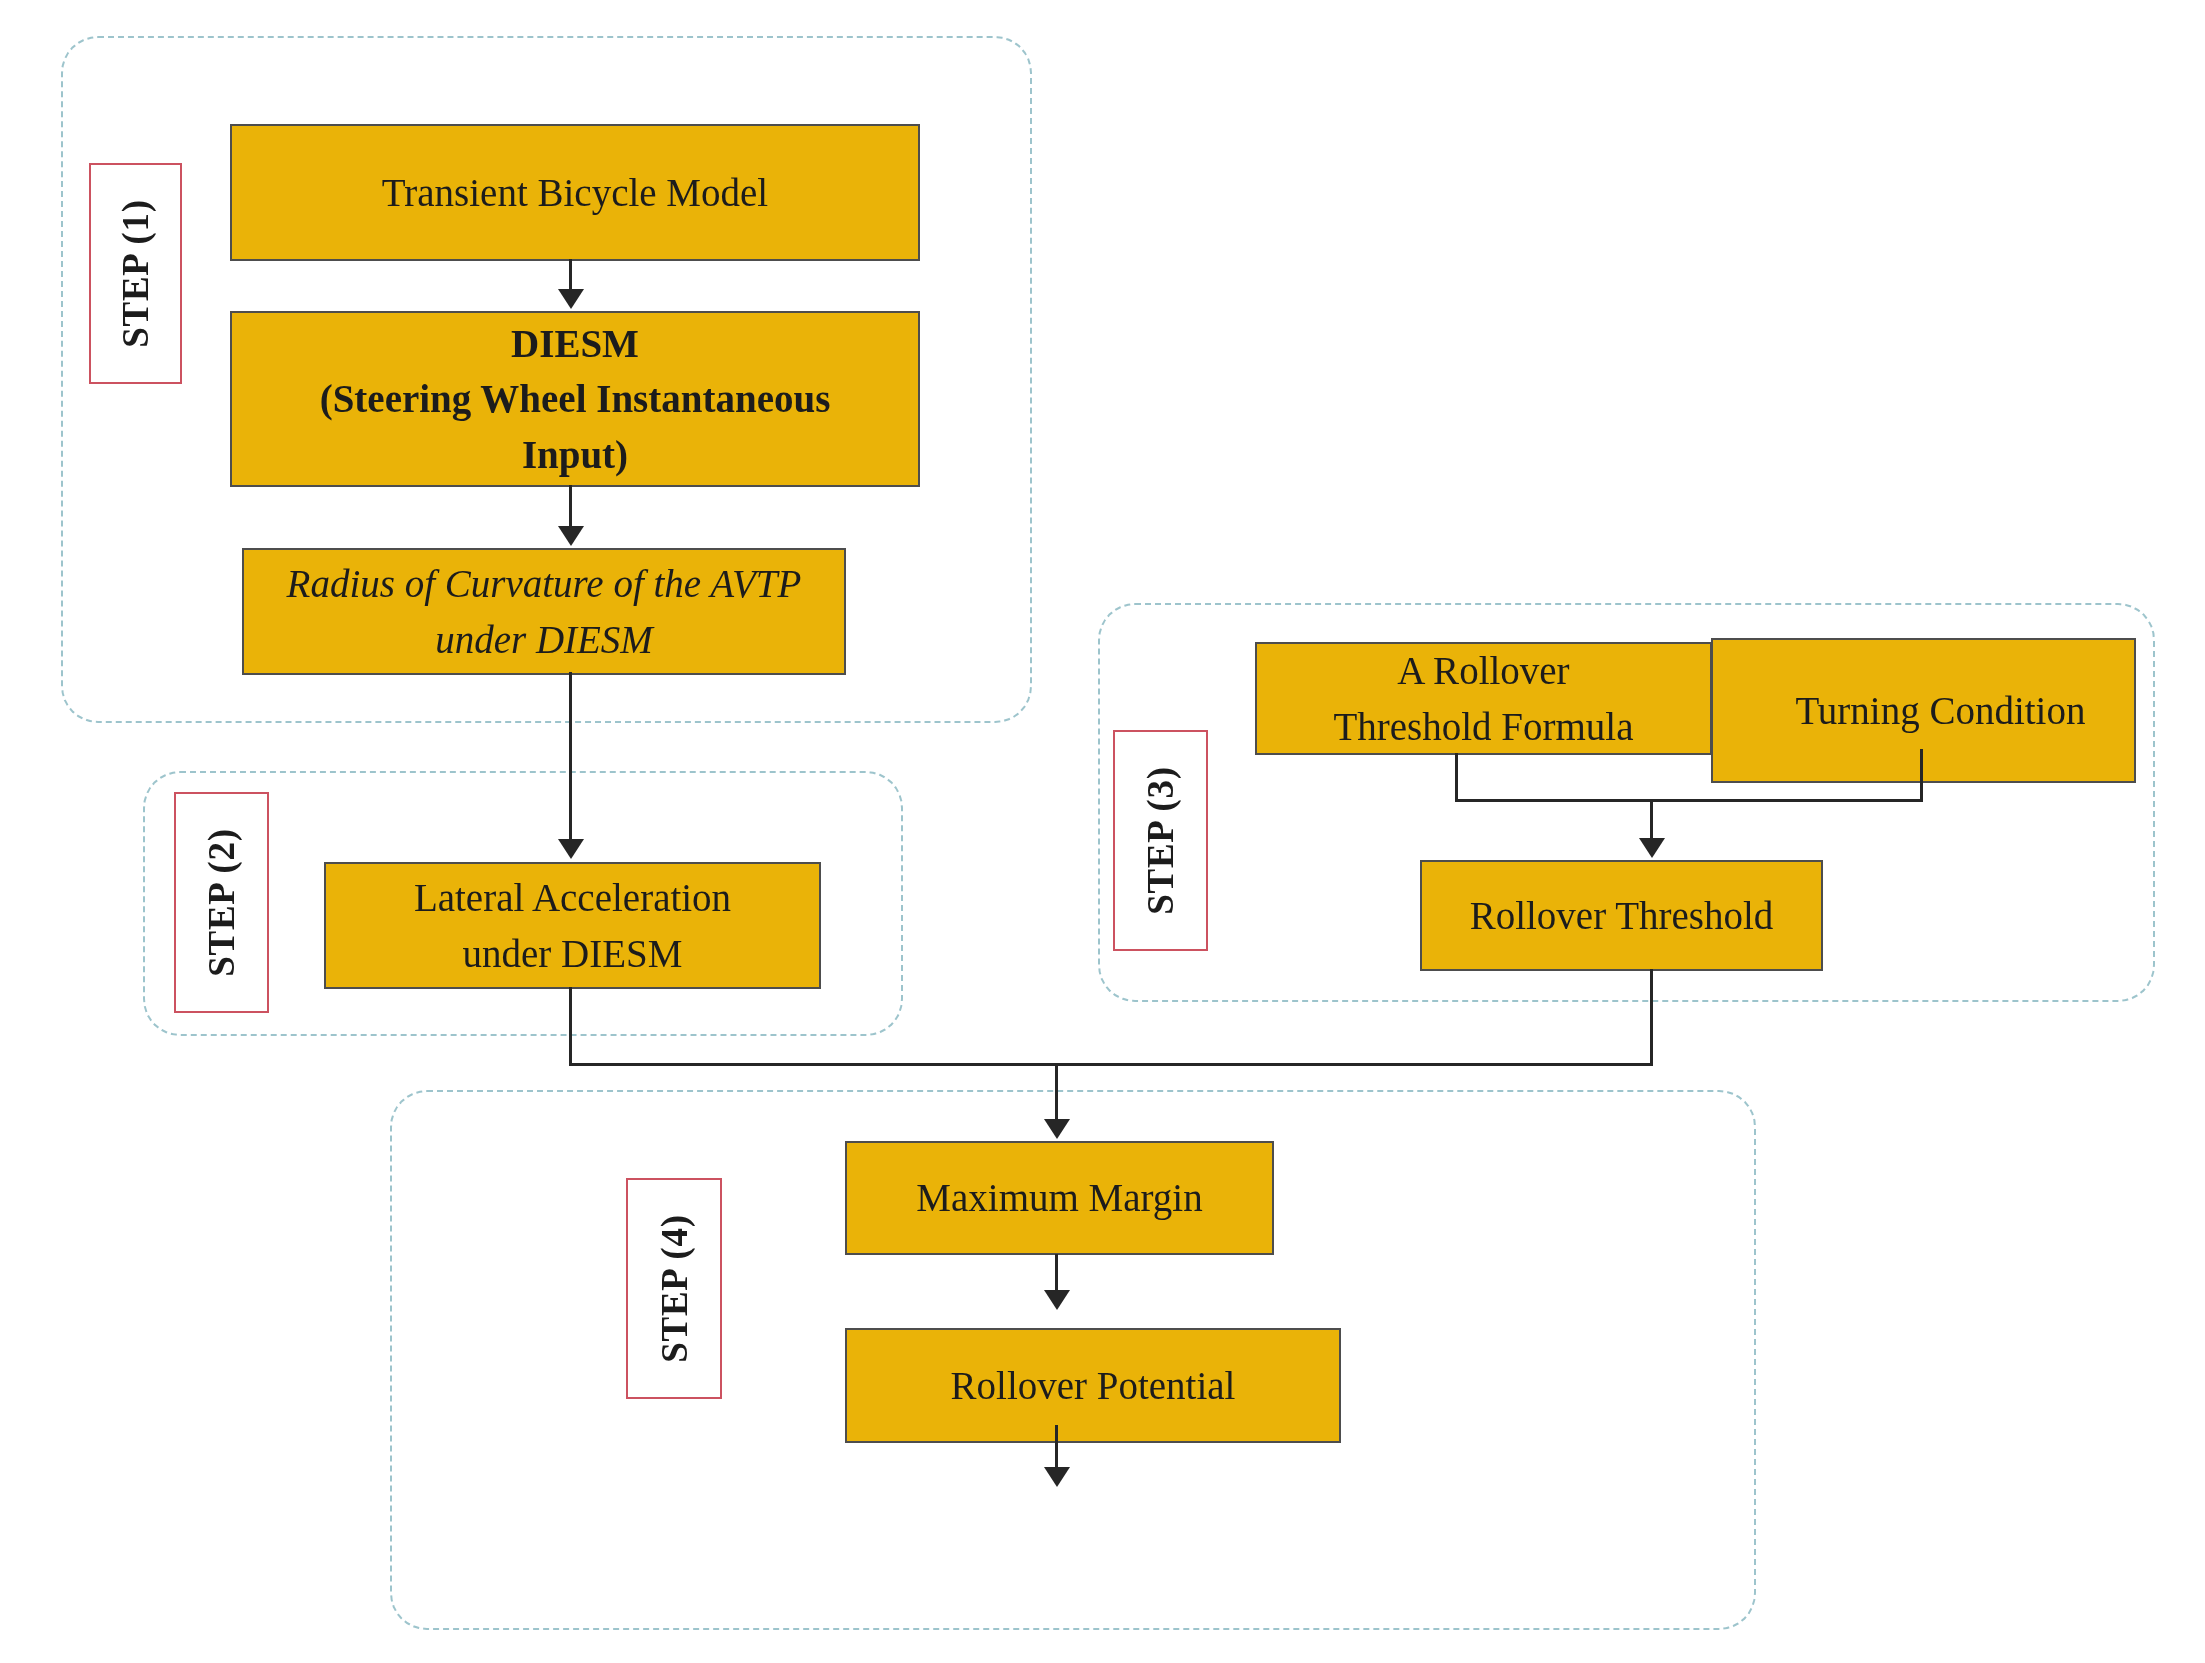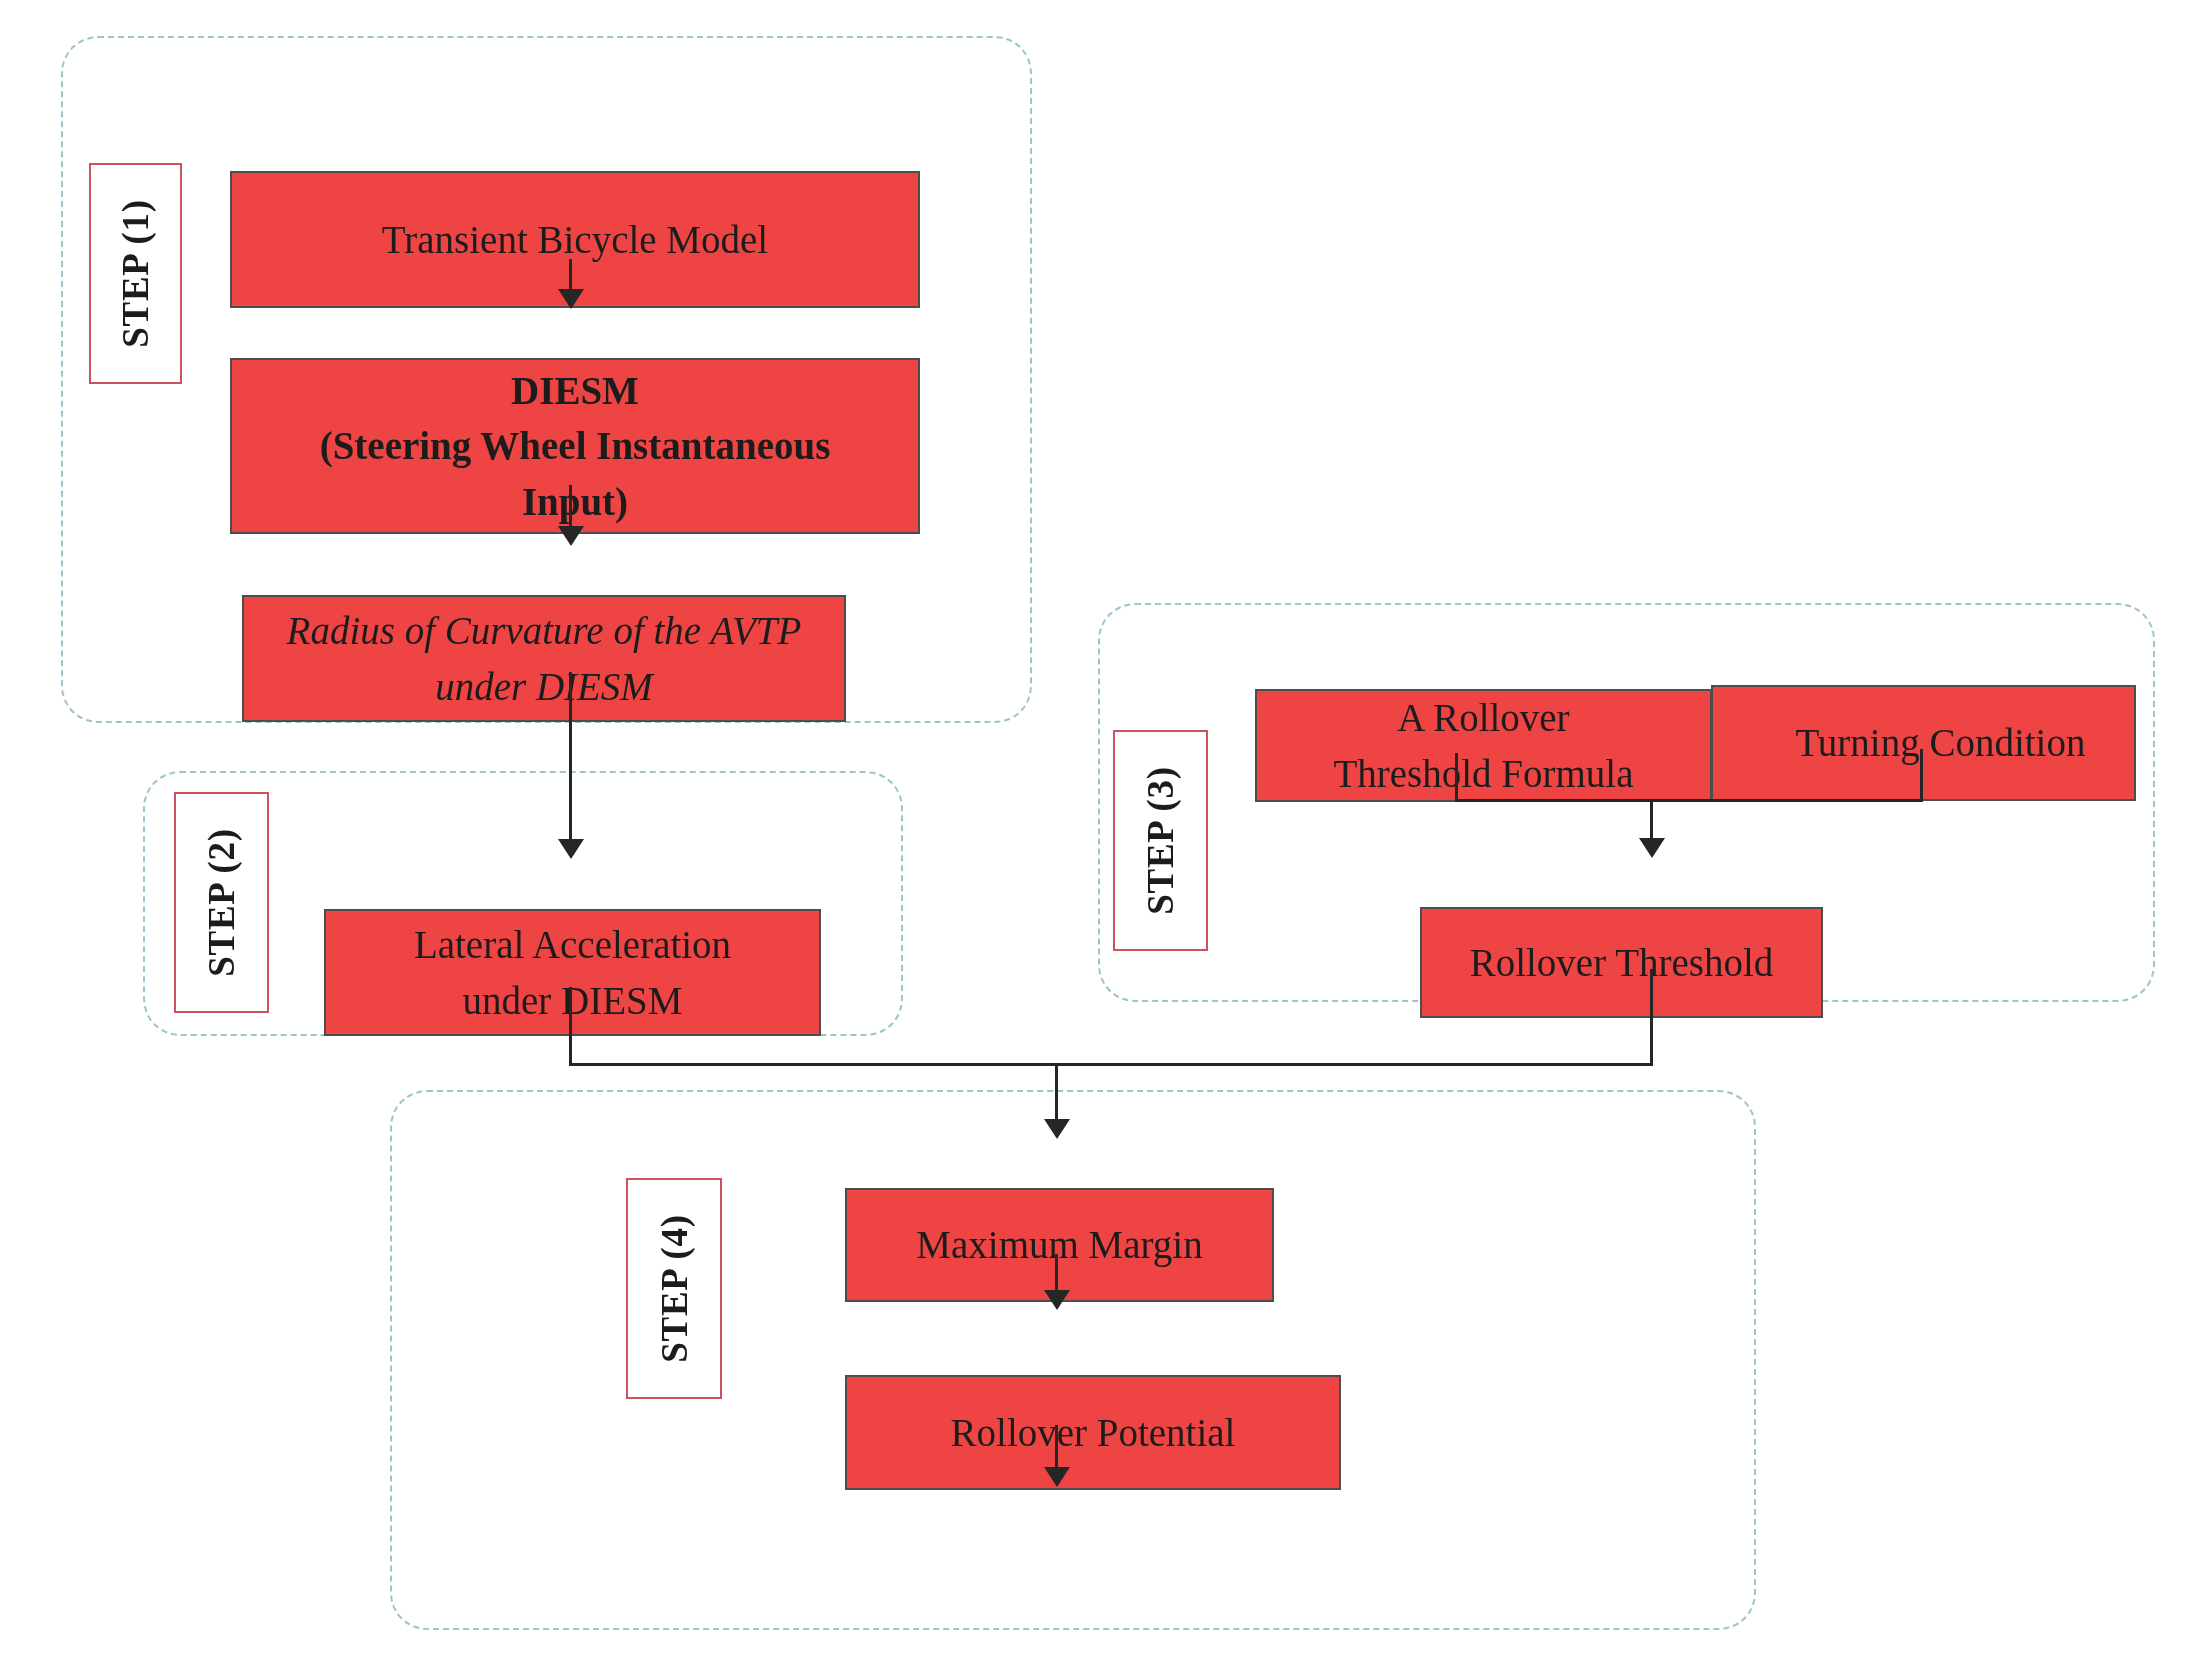--- a/index.html
+++ b/index.html
@@ -11,23 +11,23 @@
     --bg:#ffffff;
   }
   html,body{margin:0;padding:0;background:var(--bg);}
   .canvas{position:relative;width:2205px;height:1663px;background:var(--bg);overflow:hidden;
           font-family:"Liberation Serif","DejaVu Serif",serif;}
   .group{position:absolute;border:2.1px dashed var(--dash);border-radius:37px;background:transparent;}
   .steplabel{position:absolute;border:2.1px solid var(--accent);background:#fff;
              display:flex;align-items:center;justify-content:center;}
   .steplabel span{transform:rotate(-90deg);white-space:nowrap;font-weight:bold;font-size:37px;
                   color:var(--text);letter-spacing:0.7px;}
-  .node{position:absolute;border:2.9px solid var(--box-border);background:#ef4444;
+  .node{position:absolute;border:2.9px solid var(--box-border);background:#eab308;
         display:flex;align-items:center;justify-content:center;text-align:center;
-        font-size:39px;line-height:1.42;color:var(--text);white-space:pre-line;padding:0 7.2px;box-sizing:border-box;margin-top:47px;}
+        font-size:39px;line-height:1.42;color:var(--text);white-space:pre-line;padding:0 7.2px;box-sizing:border-box;}
   .v{position:absolute;width:2.9px;background:var(--line);}
   .h{position:absolute;height:2.9px;background:var(--line);}
   .head{position:absolute;width:0;height:0;border-left:13px solid transparent;
         border-right:13px solid transparent;border-top:20px solid var(--line);}
 </style>
 </head>
 <body>
 
 <div class="canvas">
 
@@ -50,21 +50,21 @@
     <div class="node" style="left:179px;top:89px;width:497px;height:127px;">Lateral Acceleration
 under DIESM</div>
   </div>
 
   <div class="group" style="left:1098px;top:603px;width:1053px;height:395px;">
     <div class="steplabel" style="left:13px;top:125px;width:91px;height:217px;">
       <span>STEP (3)</span>
     </div>
     <div class="node" style="left:155px;top:37px;width:457px;height:113px;">A Rollover
 Threshold Formula</div>
-    <div class="node" style="left:611px;top:33px;width:425px;height:116px;padding-left:41px;">Turning Condition</div>
+    <div class="node" style="left:611px;top:33px;width:425px;height:145px;padding-left:41px;">Turning Condition</div>
     <div class="node" style="left:320px;top:255px;width:403px;height:111px;">Rollover Threshold</div>
   </div>
 
   <div class="group" style="left:390px;top:1090px;width:1362px;height:536px;">
     <div class="steplabel" style="left:234px;top:86px;width:92px;height:217px;">
       <span>STEP (4)</span>
     </div>
     <div class="node" style="left:453px;top:49px;width:429px;height:114px;">Maximum Margin</div>
     <div class="node" style="left:453px;top:236px;width:496px;height:115px;">Rollover Potential</div>
   </div>

